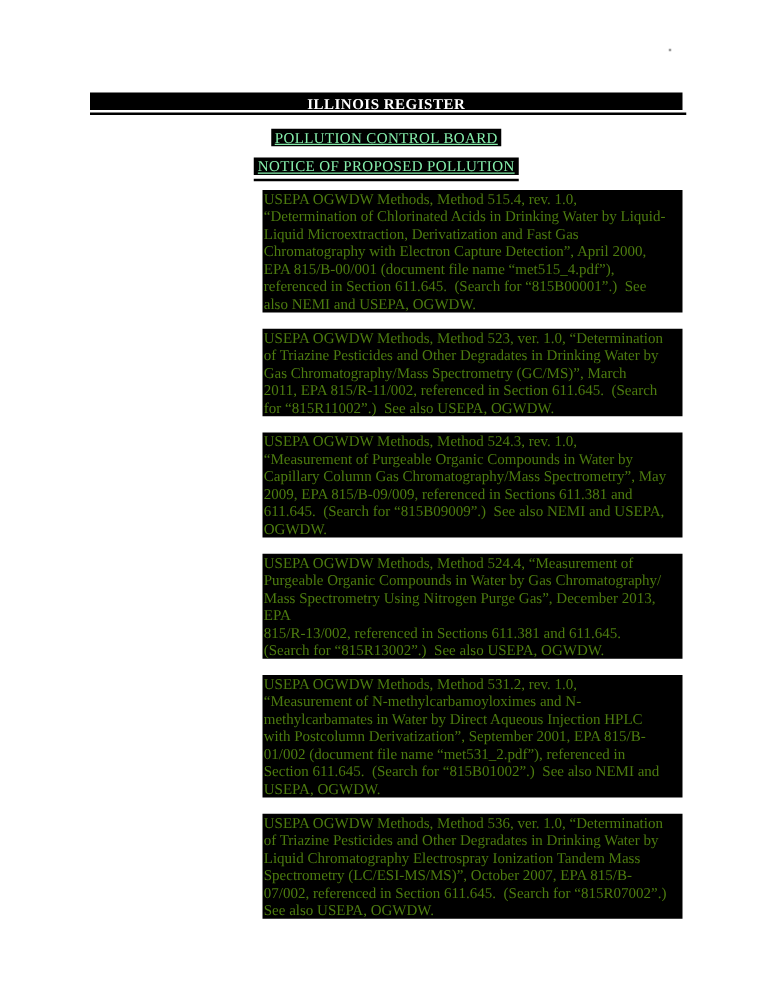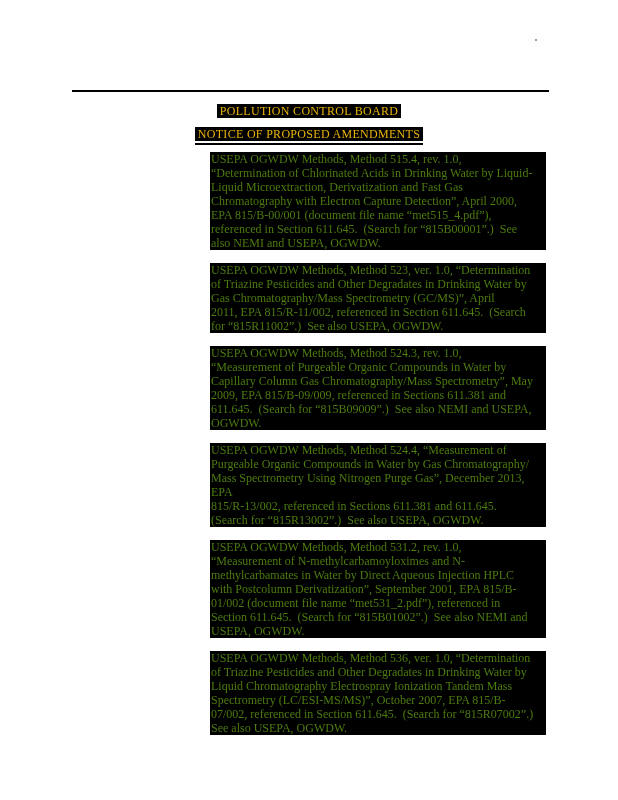--- a/index.html
+++ b/index.html
@@ -24,23 +24,23 @@
     color:#ffffff; font-weight:bold; font-size:12px; line-height:14px;
     text-decoration:underline; letter-spacing:0.4px;
   }
   .reg-rule { position:absolute; left:72px; top:90px; width:477px; height:2px; background:#000000; }
 
   .agency-row { position:absolute; left:0; top:101px; width:618px; text-align:center; }
   .notice-row { position:absolute; left:0; top:124px; width:618px; text-align:center; }
 
   .hl {
     display:inline-block;
-    background:#000000; color:#eab308;
+    background:#000000; color:#86efac;
     font-size:12px; line-height:14px;
-    padding:0 3px; letter-spacing:0.3px;
+    padding:0 3px; letter-spacing:0.3px;text-decoration:underline;
   }
   
   .u-wrap {
     display:inline-block;
     padding-bottom:1px;
     border-bottom:2px solid #000000;
   }
 
   .body-col { position:absolute; left:210px; top:152px; width:336px; }
   .method-para {
@@ -51,41 +51,44 @@
     padding:0 2px 0 1px;
   }
 </style>
 </head>
 <body>
 
 <div class="page">
 
   <div class="speck"></div>
 
+  <div class="reg-bar">
+    <span class="reg-title">ILLINOIS REGISTER</span>
+  </div>
   <div class="reg-rule"></div>
 
   <div class="agency-row">
     <span class="hl">POLLUTION CONTROL BOARD</span>
   </div>
 
   <div class="notice-row">
-    <span class="u-wrap"><span class="hl">NOTICE OF PROPOSED AMENDMENTS</span></span>
+    <span class="u-wrap"><span class="hl">NOTICE OF PROPOSED POLLUTION</span></span>
   </div>
 
   <div class="body-col">
     <p class="method-para">USEPA OGWDW Methods, Method 515.4, rev. 1.0,
 “Determination of Chlorinated Acids in Drinking Water by Liquid-
 Liquid Microextraction, Derivatization and Fast Gas
 Chromatography with Electron Capture Detection”, April 2000,
 EPA 815/B-00/001 (document file name “met515_4.pdf”),
 referenced in Section 611.645.  (Search for “815B00001”.)  See
 also NEMI and USEPA, OGWDW.</p>
     <p class="method-para">USEPA OGWDW Methods, Method 523, ver. 1.0, “Determination
 of Triazine Pesticides and Other Degradates in Drinking Water by
-Gas Chromatography/Mass Spectrometry (GC/MS)”, April
+Gas Chromatography/Mass Spectrometry (GC/MS)”, March
 2011, EPA 815/R-11/002, referenced in Section 611.645.  (Search
 for “815R11002”.)  See also USEPA, OGWDW.</p>
     <p class="method-para">USEPA OGWDW Methods, Method 524.3, rev. 1.0,
 “Measurement of Purgeable Organic Compounds in Water by
 Capillary Column Gas Chromatography/Mass Spectrometry”, May
 2009, EPA 815/B-09/009, referenced in Sections 611.381 and
 611.645.  (Search for “815B09009”.)  See also NEMI and USEPA,
 OGWDW.</p>
     <p class="method-para">USEPA OGWDW Methods, Method 524.4, “Measurement of
 Purgeable Organic Compounds in Water by Gas Chromatography/

